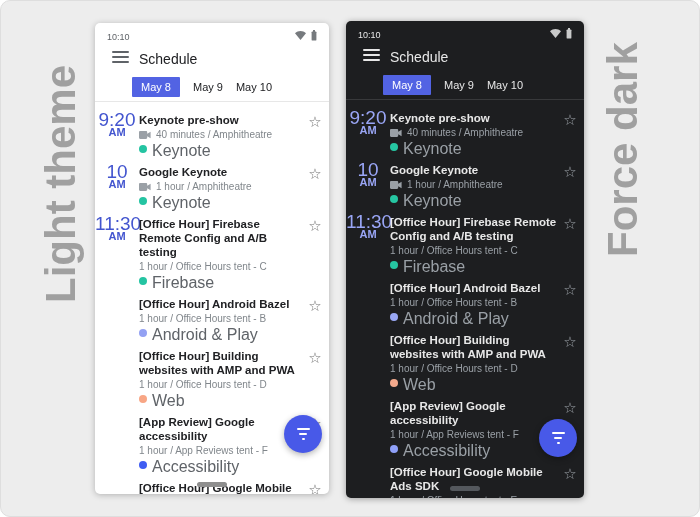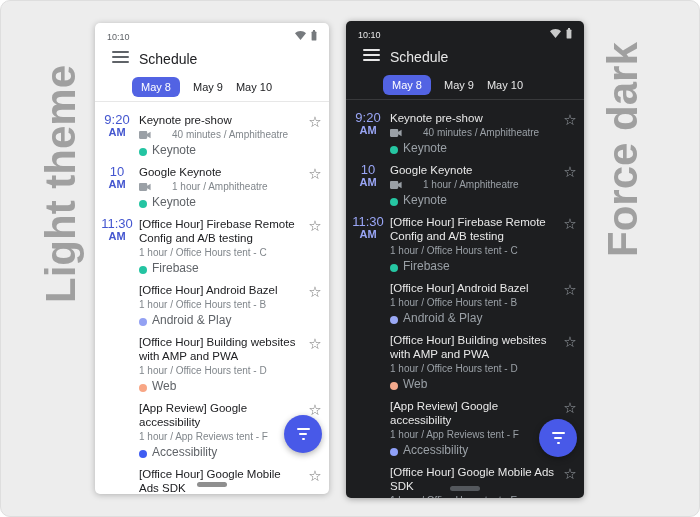--- a/index.html
+++ b/index.html
@@ -33,34 +33,34 @@
   
   .toolbar{display:flex;align-items:flex-start;height:34px;padding:6px 16px 2px 17px;box-sizing:border-box;}
   .hamburger{width:17px;display:flex;flex-direction:column;gap:3px;cursor:pointer;}
   .hamburger span{display:block;height:2px;background:var(--status);border-radius:1px;}
   .toolbar-title{margin-left:10px;font-size:14px;color:var(--text);}
 
   
   .chips{display:flex;align-items:center;gap:13px;padding:2px 0 8px 37px;height:22px;
          box-sizing:border-box;font-size:11px;color:var(--text);}
   .chip{cursor:pointer;}
-  .chip--selected{background:var(--accent,#5263e3);color:#fff;padding:4px 9px;border-radius:6px;}
+  .chip--selected{background:var(--accent,#5263e3);color:#fff;padding:4px 9px;border-radius:1px;}
   .divider{height:1px;background:var(--divider);}
 
   
   .session-list{padding-top:6px;}
   .session{display:flex;padding:5px 2px 2px 0;}
   .time-col{width:44px;flex:none;text-align:center;color:var(--time);}
-  .time{font-size:13px;line-height:14px;}
+  .time{font-size:19px;line-height:14px;}
   .ampm{font-size:11px;font-weight:bold;line-height:10px;}
   .content{flex:1;min-width:0;}
-  .title{font-size:11.5px;line-height:14px;color:var(--text);}
-  .meta{display:flex;align-items:center;gap:21px;margin-top:2px;font-size:10px;line-height:12px;color:var(--meta);}
+  .title{font-size:11.5px;line-height:14px;color:var(--text);font-weight:bold;}
+  .meta{display:flex;align-items:center;gap:5px;margin-top:2px;font-size:10px;line-height:12px;color:var(--meta);}
   .meta svg{fill:var(--icon);flex:none;}
-  .tagrow{display:flex;align-items:flex-end;gap:5px;margin:4px 0 2px;font-size:12px;line-height:11px;color:var(--tag);}
+  .tagrow{display:flex;align-items:flex-start;gap:5px;margin:4px 0 2px;font-size:16px;line-height:11px;color:var(--tag);}
   .dot{width:8px;height:8px;border-radius:50%;flex:none;}
   .star-col{width:24px;flex:none;text-align:center;font-size:15px;line-height:16px;
             color:var(--star);padding-top:1px;cursor:pointer;}
 
   
   .fab{position:absolute;right:7px;bottom:41px;width:38px;height:38px;border-radius:50%;
        background:var(--fab,#4859e8);display:flex;align-items:center;justify-content:center;
        flex-direction:column;gap:3px;box-shadow:0 2px 6px rgba(0,0,0,.3);z-index:6;cursor:pointer;}
   .fab i{display:block;height:2px;background:#fff;border-radius:1px;}
   .fab i:nth-child(1){width:13px;} .fab i:nth-child(2){width:8px;} .fab i:nth-child(3){width:3px;}

